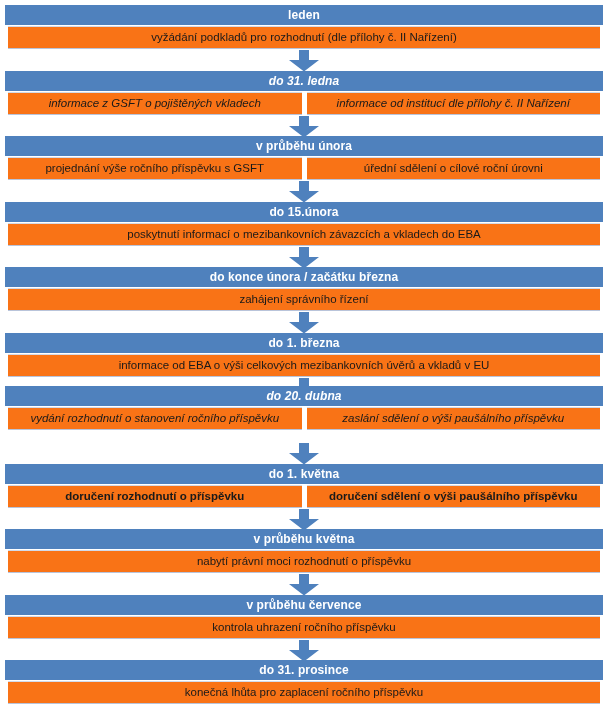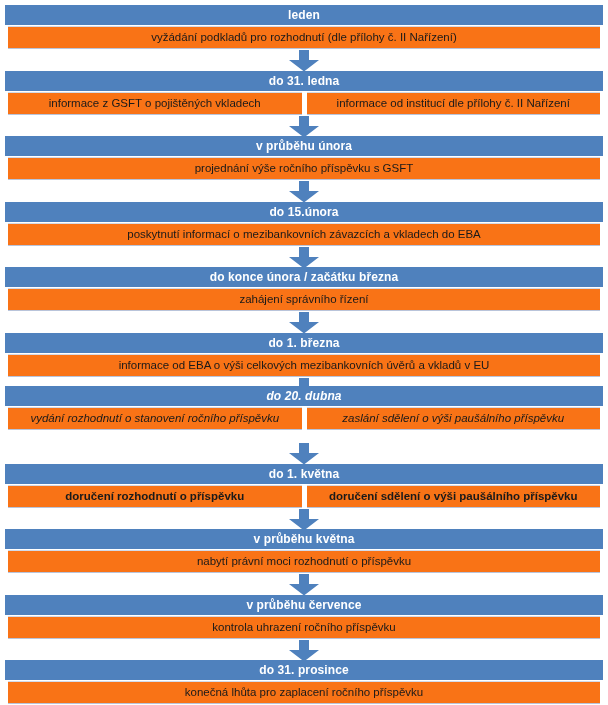--- a/index.html
+++ b/index.html
@@ -76,36 +76,37 @@
       <div class="stage-header">leden</div>
       <div class="stage-body">
         <div class="cell">vyžádání podkladů pro rozhodnutí (dle přílohy č. II Nařízení)</div>
       </div>
     </div>
     <div class="arrow" style="top: 50px;">
       <svg width="32" height="22" viewBox="0 0 32 22" xmlns="http://www.w3.org/2000/svg">
         <path d="M11 0 L21 0 L21 10 L31 10 L16 21.5 L1 10 L11 10 Z" fill="#4F81BD"></path>
       </svg>
     </div>
-    <div class="stage" style="top: 71px;">
+    <div class="stage" style="top: 71px; font-style: italic;">
       <div class="stage-header">do 31. ledna</div>
       <div class="stage-body">
         <div class="cell">informace z GSFT o pojištěných vkladech</div>
         <div class="cell">informace od institucí dle přílohy č. II Nařízení</div>
       </div>
     </div>
     <div class="arrow" style="top: 116px;">
       <svg width="32" height="22" viewBox="0 0 32 22" xmlns="http://www.w3.org/2000/svg">
         <path d="M11 0 L21 0 L21 10 L31 10 L16 21.5 L1 10 L11 10 Z" fill="#4F81BD"></path>
       </svg>
     </div>
     <div class="stage" style="top: 136px;">
       <div class="stage-header">v průběhu února</div>
       <div class="stage-body">
         <div class="cell">projednání výše ročního příspěvku s GSFT</div>
+        <div class="cell">úřední sdělení o cílové roční úrovni</div>
       </div>
     </div>
     <div class="arrow" style="top: 181px;">
       <svg width="32" height="22" viewBox="0 0 32 22" xmlns="http://www.w3.org/2000/svg">
         <path d="M11 0 L21 0 L21 10 L31 10 L16 21.5 L1 10 L11 10 Z" fill="#4F81BD"></path>
       </svg>
     </div>
     <div class="stage" style="top: 202px;">
       <div class="stage-header">do 15.února</div>
       <div class="stage-body">

